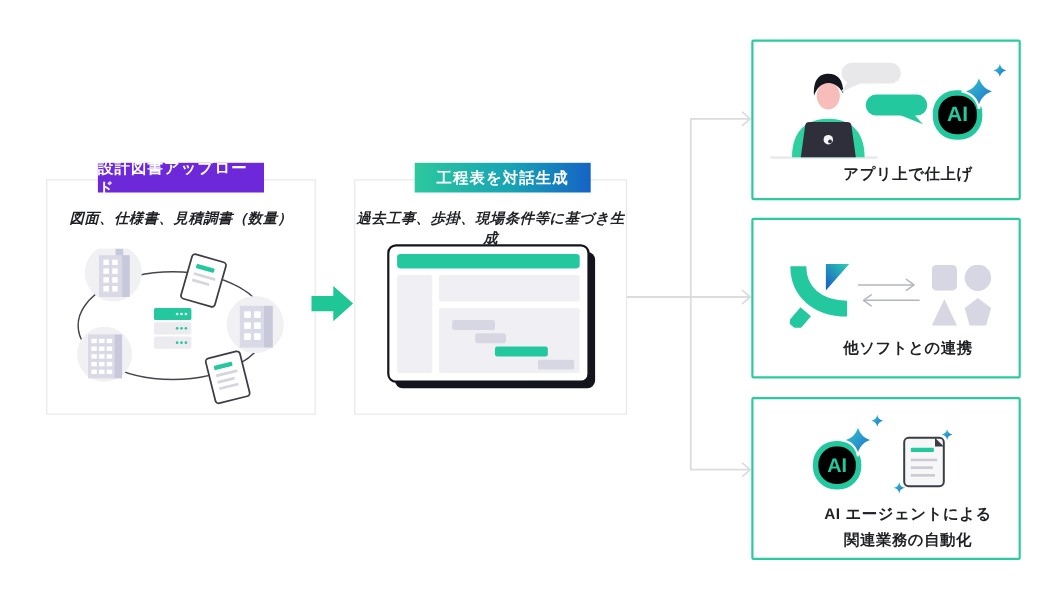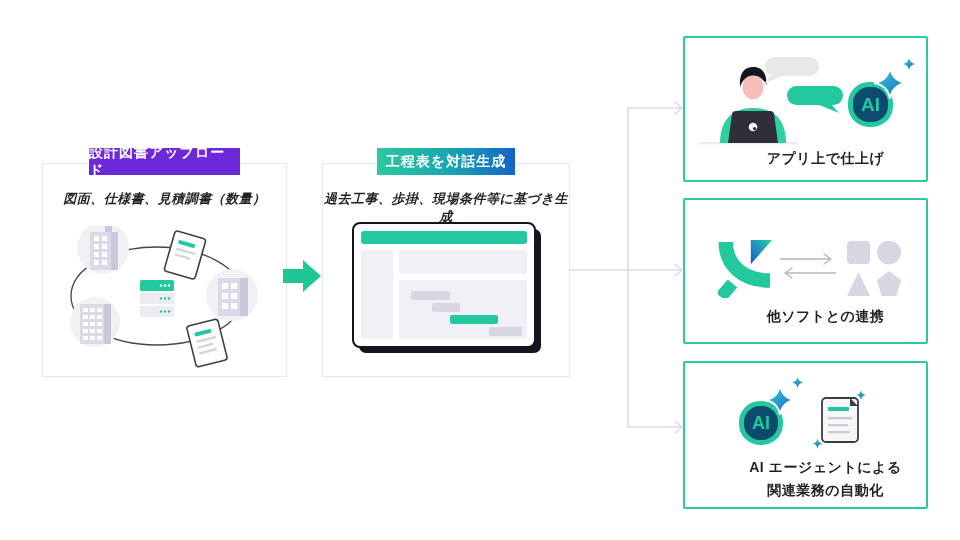--- a/index.html
+++ b/index.html
@@ -27,21 +27,21 @@
   .g-body { flex:1; display:flex; margin-top:6px; gap:6px; }
   .g-side { width:32px; background:#f0f0f4; border-radius:2px; }
   .g-main { flex:1; display:flex; flex-direction:column; gap:6px; }
   .g-strip { height:24px; background:#f0f0f4; border-radius:2px; }
   .g-area { flex:1; position:relative; background:#f0f0f4; border-radius:2px; }
   .gbar { position:absolute; height:9px; border-radius:2px; background:#d6d7e3; }
   .gbar.green { background:#23c89f; }
 
   
   .ai-icon { position:absolute; z-index:2; }
-  .ai-box { display:flex; align-items:center; justify-content:center; background:#0c4a6e;
+  .ai-box { display:flex; align-items:center; justify-content:center; background:#000000;
             border:5px solid #23c89f; border-radius:21px; color:#23c89f; font-weight:bold; }
   .star { position:absolute; }
 </style>
 </head>
 <body>
 
 <div class="canvas">
 
   
   <svg width="0" height="0">
@@ -162,21 +162,21 @@
     </g>
   </svg>
 
   
   <svg class="abs" style="left:283px;top:256px;" width="40" height="40" viewBox="0 0 40 40">
     <polygon points="0,13 20,13 20,4 38,20 20,36 20,27 0,27" fill="#1ec795"></polygon>
   </svg>
 
   
   <section class="panel" style="left:322px;top:163px;width:248px;height:214px;"></section>
-  <div class="badge badge-grad" style="left:377px;top:148px;width:138px;">工程表を対話生成</div>
+  <div class="badge badge-grad" style="left:377px;top:148px;width:160px;">工程表を対話生成</div>
   <div class="subtitle" style="left:322px;top:190px;width:248px;">過去工事、歩掛、現場条件等に基づき生成</div>
 
   <div class="tablet">
     <div class="g-head"></div>
     <div class="g-body">
       <div class="g-side"></div>
       <div class="g-main">
         <div class="g-strip"></div>
         <div class="g-area">
           <div class="gbar" style="left:9%;top:11px;width:31%;"></div>

